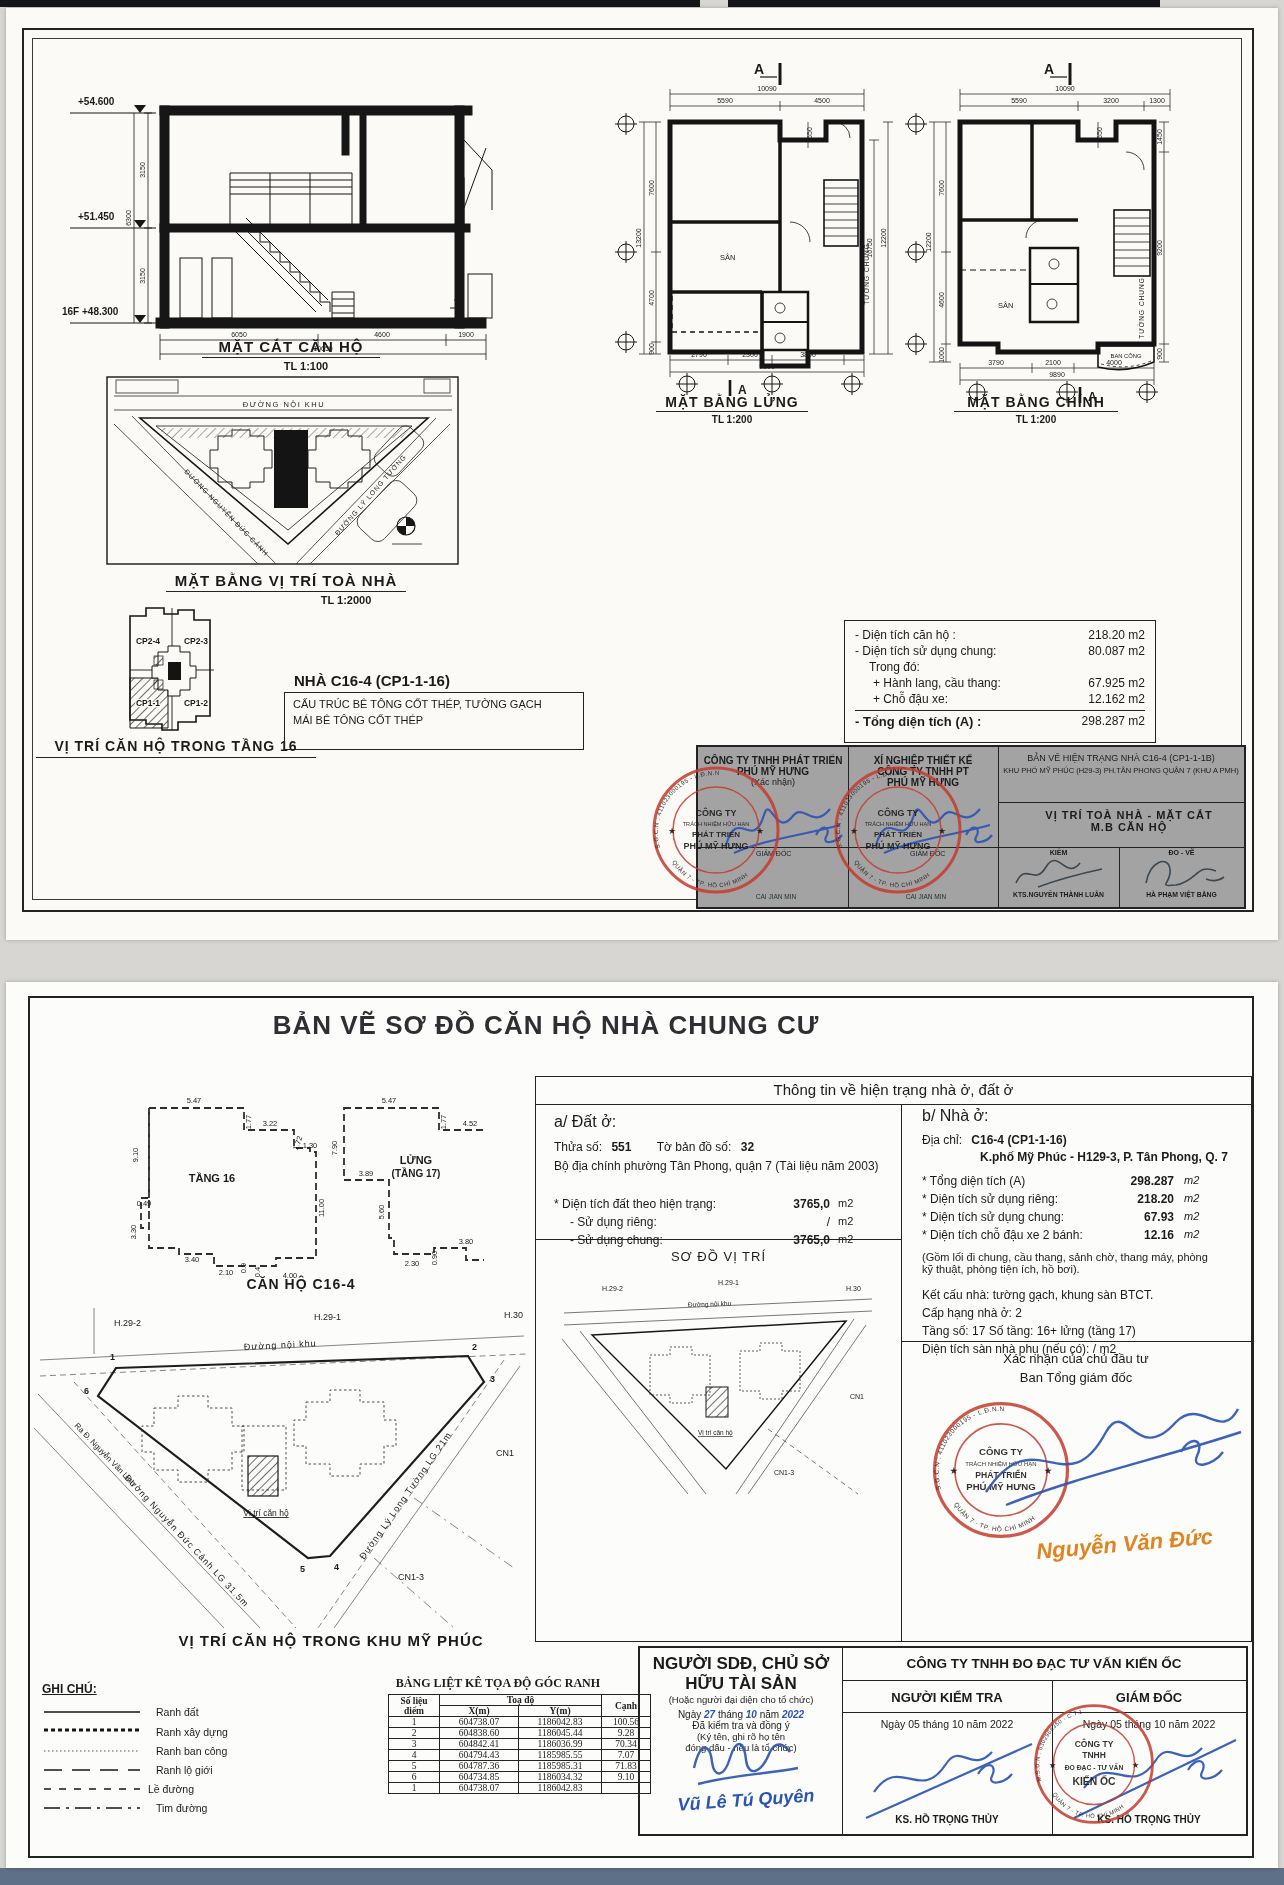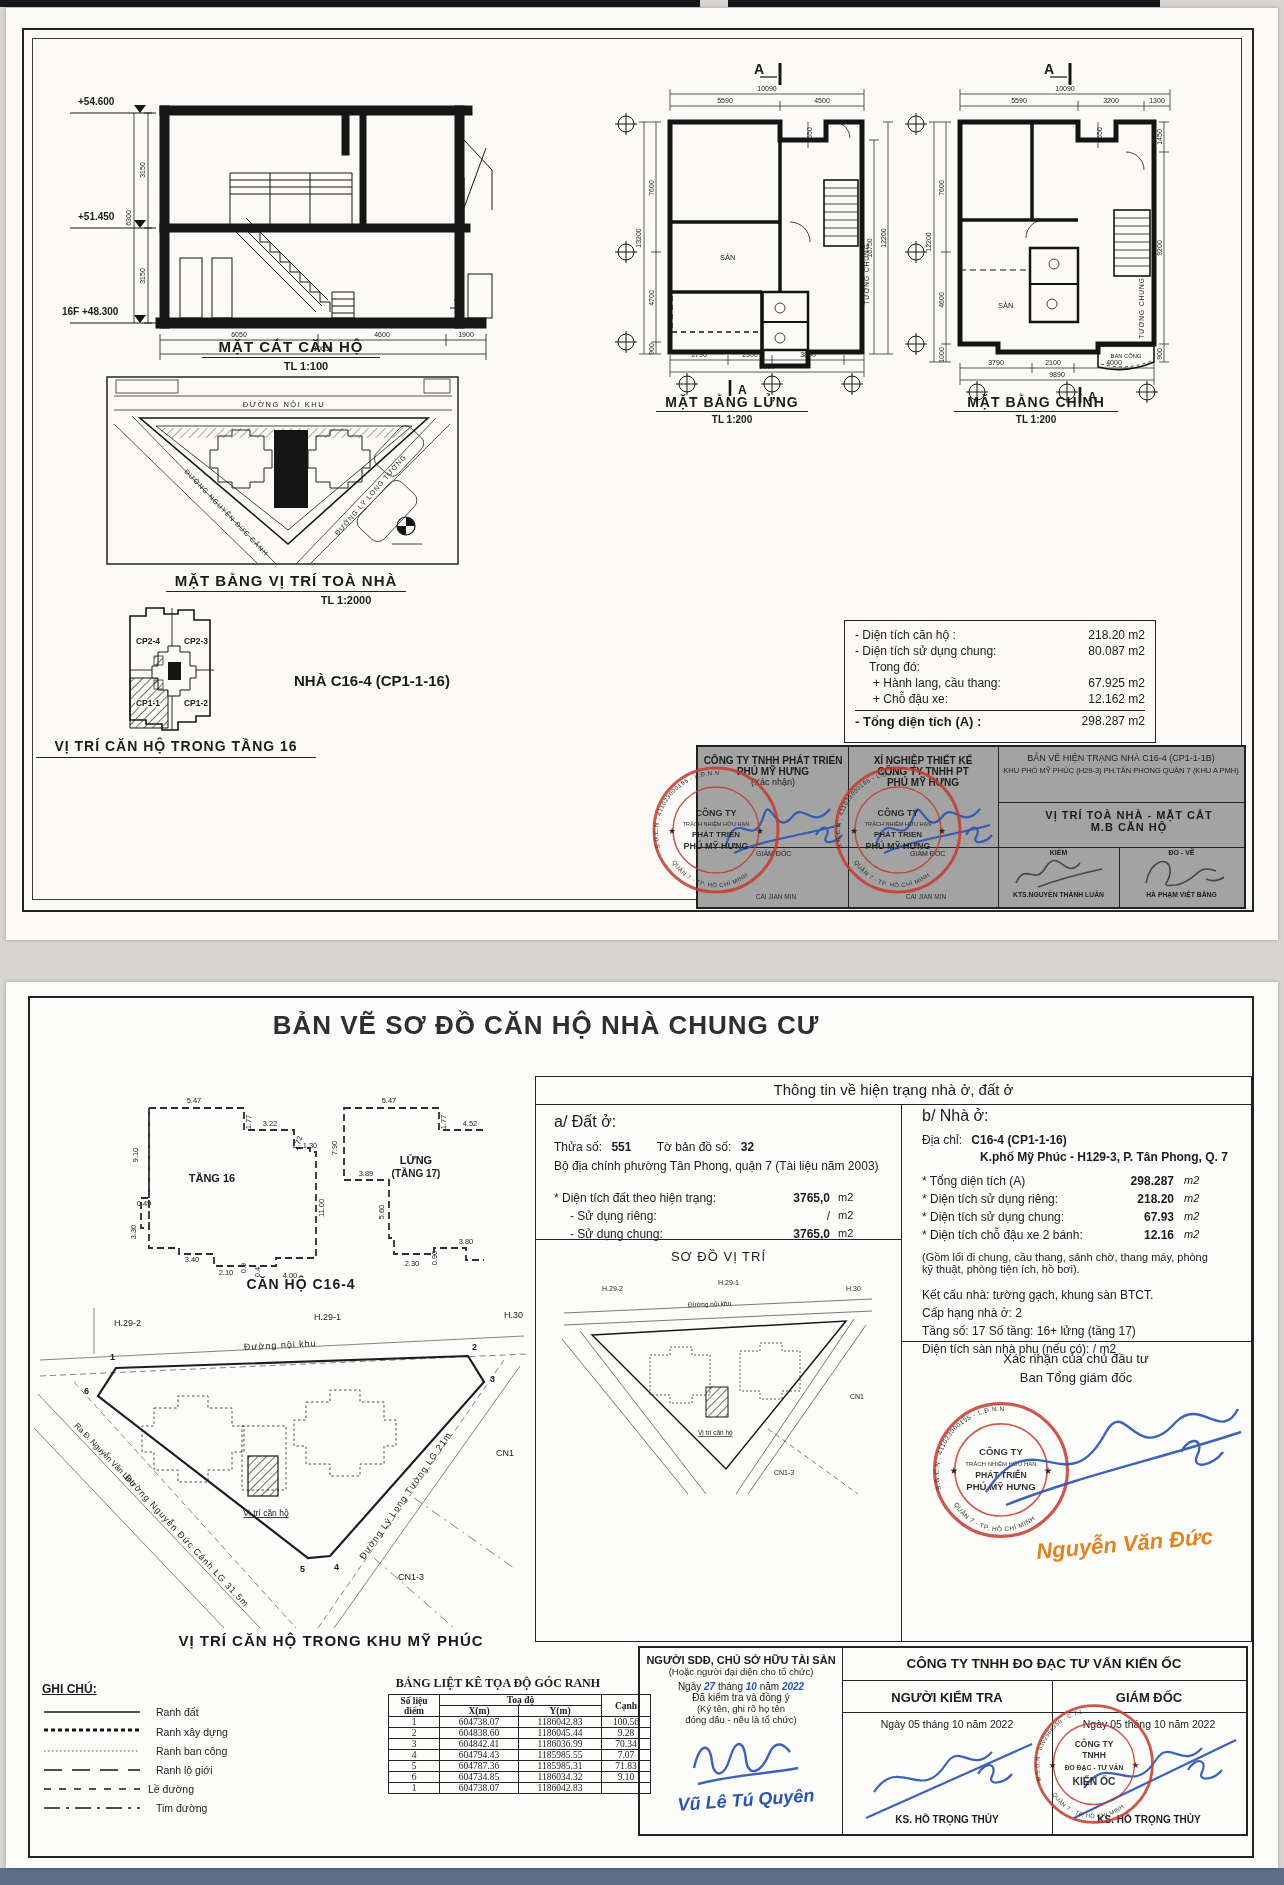--- a/index.html
+++ b/index.html
@@ -161,20 +161,24 @@
     <rect x="44" y="56" width="9" height="9" fill="url(#hatch)" stroke="#161616" stroke-width="0.7"></rect>
     <rect x="44" y="80" width="9" height="9" fill="url(#hatch)" stroke="#161616" stroke-width="0.7"></rect>
     <text x="38" y="44" text-anchor="middle" font-size="8.5" font-weight="bold">CP2-4</text>
     <text x="86" y="44" text-anchor="middle" font-size="8.5" font-weight="bold">CP2-3</text>
     <text x="38" y="106" text-anchor="middle" font-size="8.5" font-weight="bold" style="paint-order:stroke" stroke="#fbfaf7" stroke-width="2.5">CP1-1</text>
     <text x="86" y="106" text-anchor="middle" font-size="8.5" font-weight="bold">CP1-2</text>
   </svg>
   <div class="abs c fs14 b ls1" style="left:30px;top:730px;width:280px;border-bottom:1.5px solid #222;padding-bottom:3px">VỊ TRÍ CĂN HỘ TRONG TẦNG 16</div>
 
   <div class="abs fs15 b" style="left:288px;top:664px;width:270px">NHÀ C16-4 (CP1-1-16)</div>
+  <div class="abs" style="left:278px;top:684px;width:282px;height:46px;border:1.5px solid #222;padding:5px 8px">
+    <div class="fs11">CẤU TRÚC BÊ TÔNG CỐT THÉP, TƯỜNG GẠCH</div>
+    <div class="fs11" style="margin-top:4px">MÁI BÊ TÔNG CỐT THÉP</div>
+  </div>
 
   <svg class="abs" style="left:606px;top:52px" width="300" height="336" viewBox="0 0 300 336">
     <g stroke="#161616" stroke-width="1" fill="none">
       <circle cx="14" cy="64" r="8"></circle>
         <circle cx="14" cy="192" r="8"></circle>
         <circle cx="14" cy="282" r="8"></circle>
       <line x1="3" y1="64" x2="25" y2="64"></line>
         <line x1="14" y1="53" x2="14" y2="75"></line>
       <line x1="3" y1="192" x2="25" y2="192"></line>
         <line x1="14" y1="181" x2="14" y2="203"></line>
@@ -496,21 +500,21 @@
 
     <div class="abs" style="left:18px;top:36px;width:335px">
       <div class="fs16">a/ Đất ở:</div>
       <div class="fs12" style="margin-top:9px">
         <span>Thửa số:</span>
         <span class="b" style="margin-left:6px">551</span>
         <span style="margin-left:22px">Tờ bản đồ số:</span>
         <span class="b" style="margin-left:6px">32</span>
       </div>
       <div class="fs12" style="margin-top:5px">Bộ địa chính phường Tân Phong, quận 7 (Tài liệu năm 2003)</div>
-      <div style="display:flex;margin-top:18px">
+      <div style="display:flex;margin-top:24px">
         <span class="fs12" style="width:212px">* Diện tích đất theo hiện trạng:</span>
         <span class="fs12 b r" style="width:64px">3765,0</span>
         <span class="fs11" style="margin-left:8px">m2</span>
       </div>
       <div style="display:flex;margin-top:4px;padding-left:16px">
         <span class="fs12" style="width:196px">- Sử dụng riêng:</span>
         <span class="fs12 r" style="width:64px">/</span>
         <span class="fs11" style="margin-left:8px">m2</span>
       </div>
       <div style="display:flex;margin-top:4px;padding-left:16px">
@@ -782,21 +786,21 @@
           <td>1186042.83</td>
           <td></td>
         </tr>
   </tbody>
     </table>
 
   <div class="abs" style="left:632px;top:664px;width:606px;height:186px;border:2px solid #232323">
     <div class="vline" style="left:202px;top:0;height:186px"></div>
 
     <div class="abs c" style="left:0;top:6px;width:202px">
-      <div class="b" style="font-size:11px">NGƯỜI SDĐ, CHỦ SỞ HỮU TÀI SẢN</div>
+      <div class="b" style="font-size:17px">NGƯỜI SDĐ, CHỦ SỞ HỮU TÀI SẢN</div>
       <div style="font-size:9.5px">(Hoặc người đại diện cho tổ chức)</div>
       <div style="font-size:10px;margin-top:4px">
         <span>Ngày</span>
         <span class="hand b">27</span>
         <span>tháng</span>
         <span class="hand b">10</span>
         <span>năm</span>
         <span class="hand b">2022</span>
       </div>
       <div style="font-size:10px">Đã kiểm tra và đồng ý</div>

